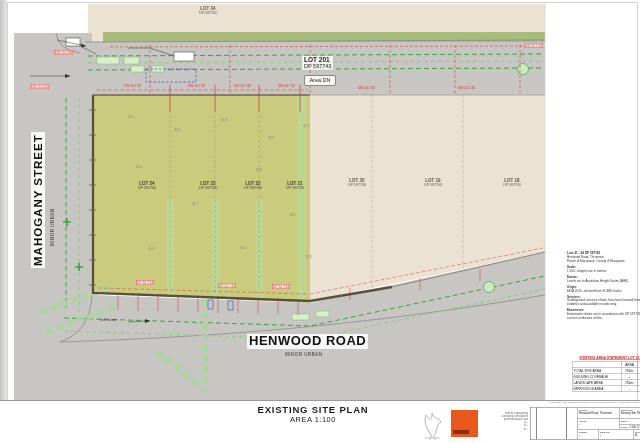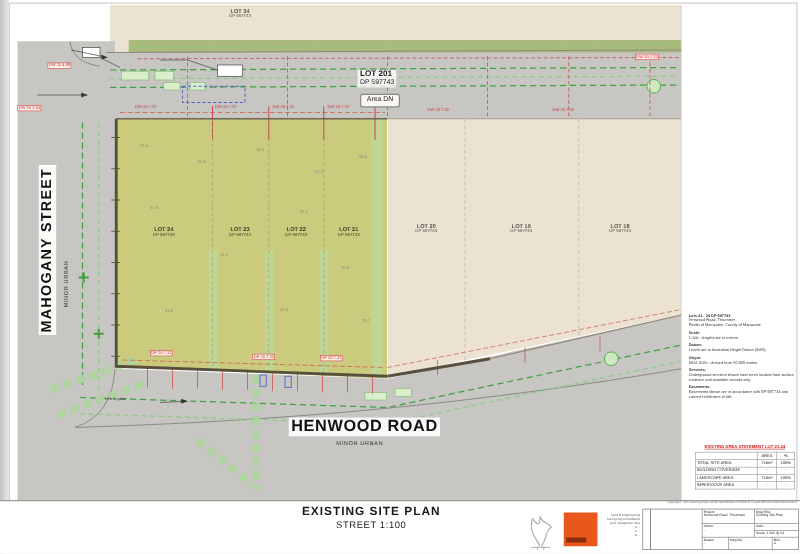--- a/index.html
+++ b/index.html
@@ -1,21 +1,21 @@
 <!DOCTYPE html>
 <html><head>
 <meta charset="utf-8">
 <style>
   html,body{margin:0;padding:0;background:#efefee;}
   #stage{position:relative;width:640px;height:443px;background:#ffffff;overflow:hidden;
          font-family:"Liberation Sans",sans-serif;}
   .reg{position:absolute;}
   .tex{background-image:radial-gradient(rgba(40,40,40,.10) .5px, rgba(0,0,0,0) .6px);
        background-size:3px 3px;}
-  .lbl{position:absolute;white-space:nowrap;line-height:1.15;}
+  .lbl{position:absolute;white-space:nowrap;line-height:1.15;margin-left:16px;}
   .sc{transform:scale(.5);transform-origin:0 0;white-space:nowrap;line-height:1.2;}
   .scc{transform:scale(.5);transform-origin:50% 0;text-align:center;width:90px;}
   .scr{transform:scale(.5);transform-origin:100% 0;text-align:right;}
   .lotlab .l1{font-size:9px;font-weight:bold;color:#3c3c28;}
   .lotlab .l2{font-size:7px;color:#3c3c28;}
   .eastlab .l1{font-size:9px;font-weight:bold;color:#55554a;}
   .eastlab .l2{font-size:7px;color:#55554a;}
   .dim{font-size:6.5px;color:#cc3333;}
   .dimbox{font-size:6.5px;color:#cc3333;border:1px solid #cc4444;background:rgba(255,246,240,.85);padding:0 1px;}
   .spot{font-size:6.5px;color:#85857a;}
@@ -355,21 +355,21 @@
             </tr>
       </tbody>
         </table>
     </div>
   </div>
 
   <div class="reg" style="left:0;top:400px;width:640px;height:43px;background:#ffffff;border-top:0.5px solid #9a9a96;border-bottom:1px solid #c5c5c2;"></div>
 
   <div class="lbl" style="left:212px;top:405px;width:170px;">
     <div class="maintitle">EXISTING SITE PLAN</div>
-    <div class="mainscale">STREET 1:100</div>
+    <div class="mainscale">AREA 1:100</div>
   </div>
 
   <svg width="38" height="36" style="left:413px;top:405px;" viewBox="0 0 38 36">
     <path d="M19,32 C15,24 10,20 13,10 C17,15 19,17 19,8 C21,15 26,12 28,17 C23,19 25,26 20,32" stroke="#b3b3b0" stroke-width="1" fill="none"></path>
     <path d="M12,33 L27,33 M17,32 L17,35 M22,32 L22,35" stroke="#b3b3b0" stroke-width="0.8" fill="none"></path>
   </svg>
 
   <div class="reg" style="left:451px;top:410px;width:27px;height:27px;background:#e8581c;">
     <div class="reg" style="left:2px;top:20px;width:16px;height:4px;background:#8b2e10;"></div>
   </div>

